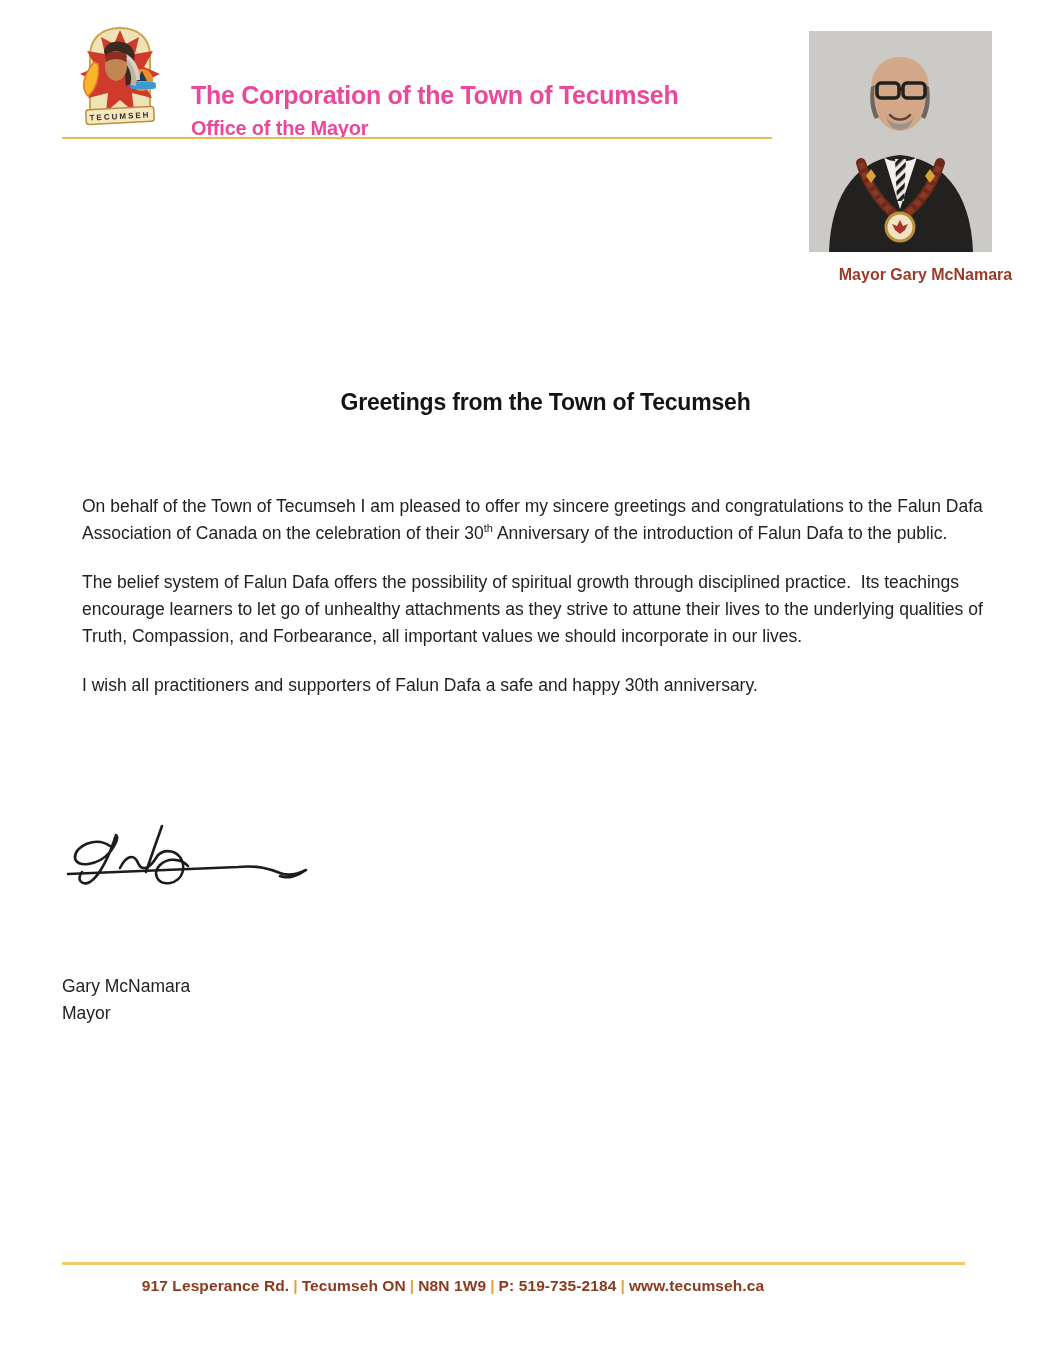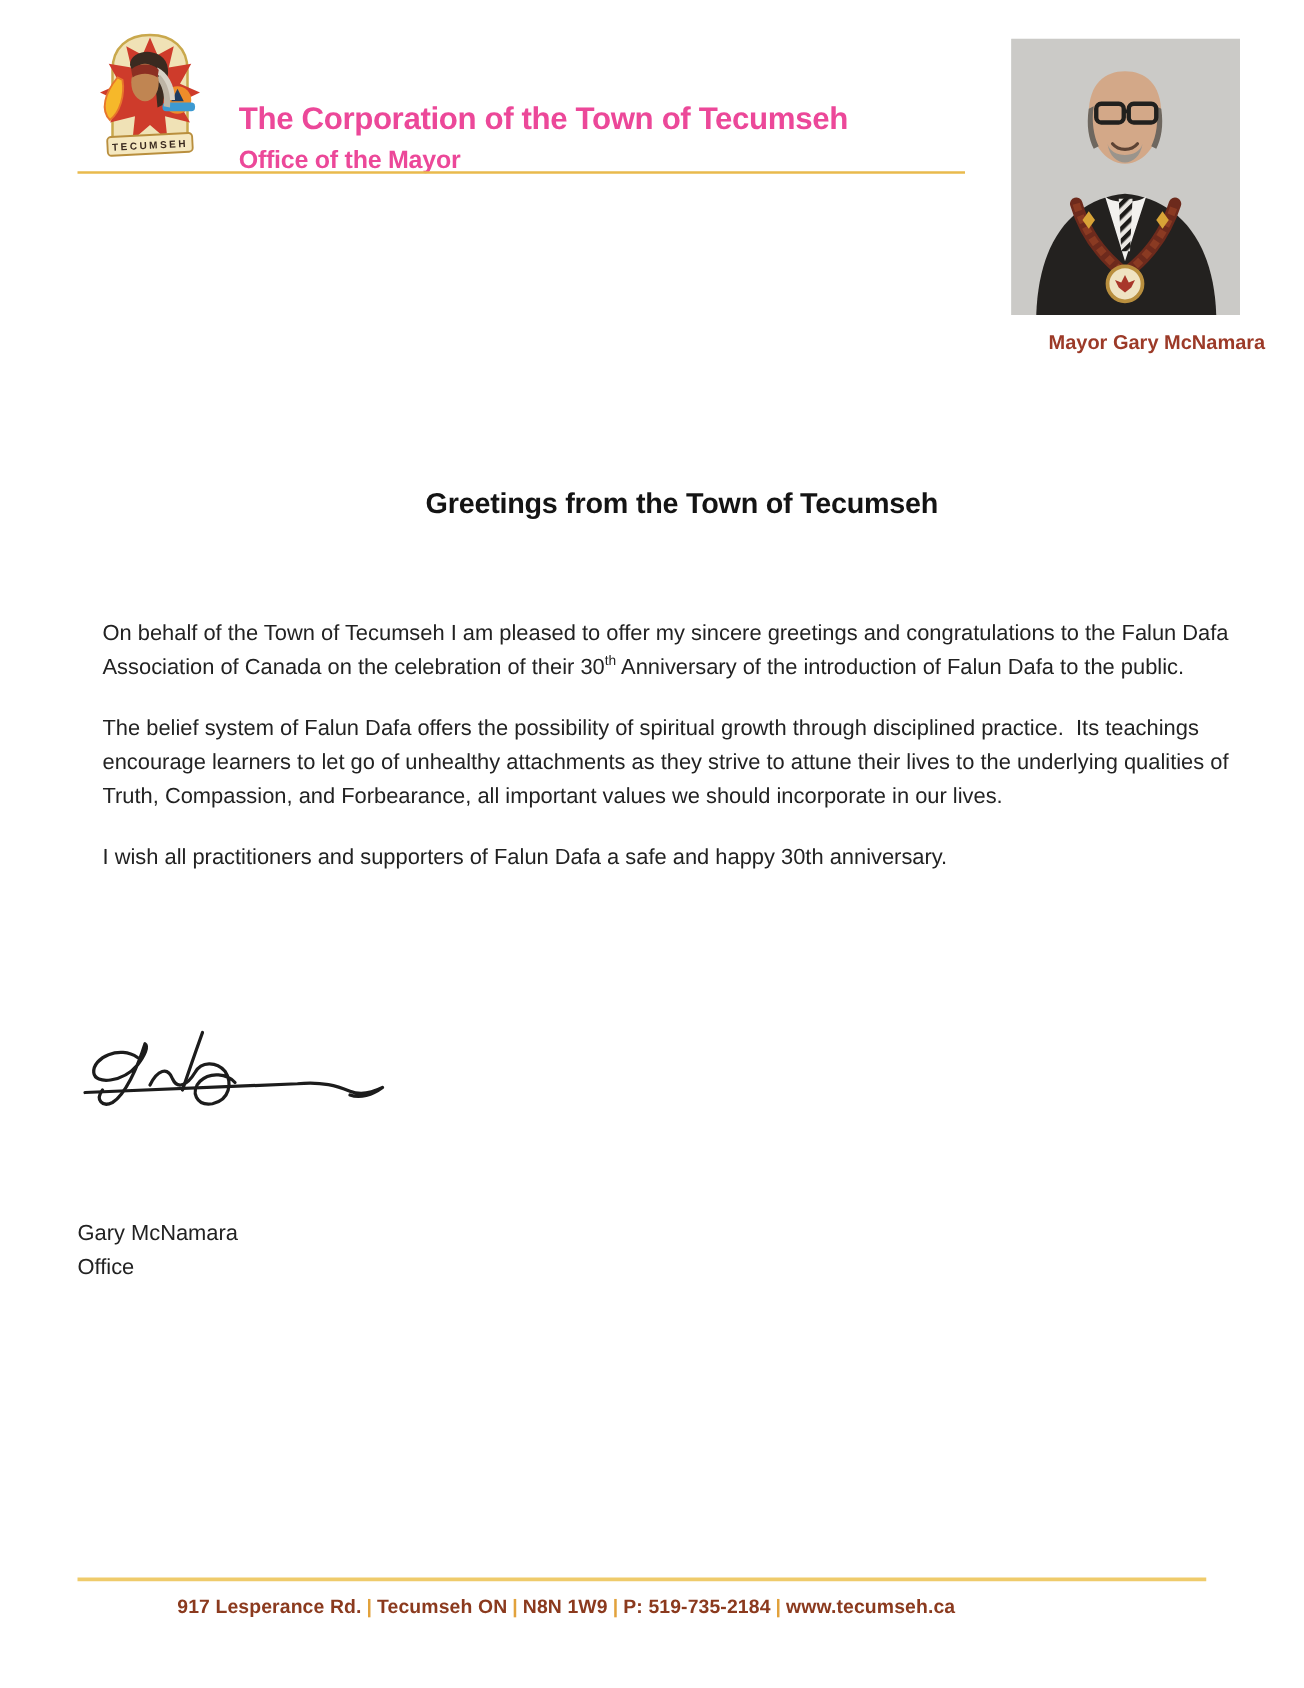--- a/index.html
+++ b/index.html
@@ -210,21 +210,21 @@
         <path d="M52 26 C38 16 16 26 17 38 C18 48 40 46 52 32 C58 24 61 17 58 15 C52 34 42 56 32 62 C24 66 18 60 24 52"></path>
         <path d="M104 6 C99 20 92 40 88 52"></path>
         <path d="M62 48 C68 36 76 33 80 43 C84 52 92 48 98 38 C103 29 115 29 122 37 C128 46 126 60 112 63 C99 65 94 53 102 45 C110 37 124 39 130 46"></path>
         <path d="M10 54 L180 47 C200 45 212 49 222 53 C232 57 242 53 248 50 C240 56 230 59 222 56"></path>
       </g>
     </svg>
   </div>
 
   <div class="signer-block">
     <div>Gary McNamara</div>
-    <div>Office</div>
+    <div>Mayor</div>
   </div>
 
   <div class="footer-rule"></div>
   <div class="footer-text">
     <span>917 Lesperance Rd.</span><span class="sep">|</span><span>Tecumseh ON</span><span class="sep">|</span><span>N8N 1W9</span><span class="sep">|</span><span>P: 519-735-2184</span><span class="sep">|</span><span>www.tecumseh.ca</span>
   </div>
 
 </div>
 
 </body></html>

